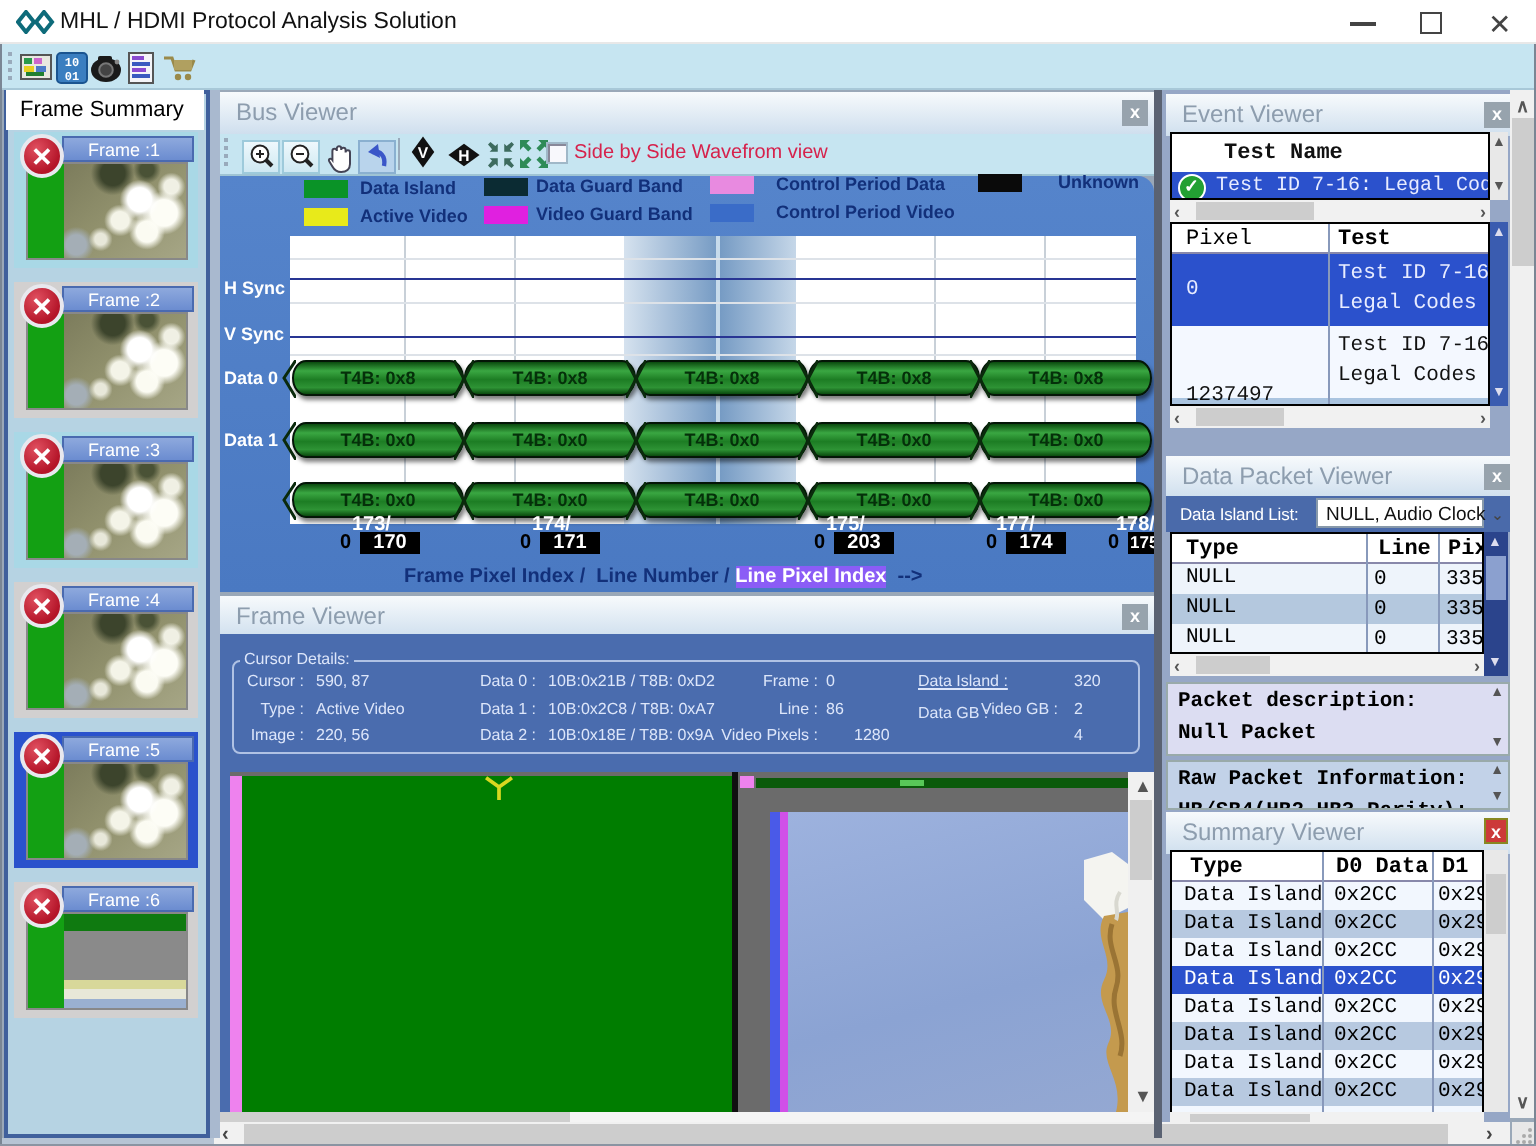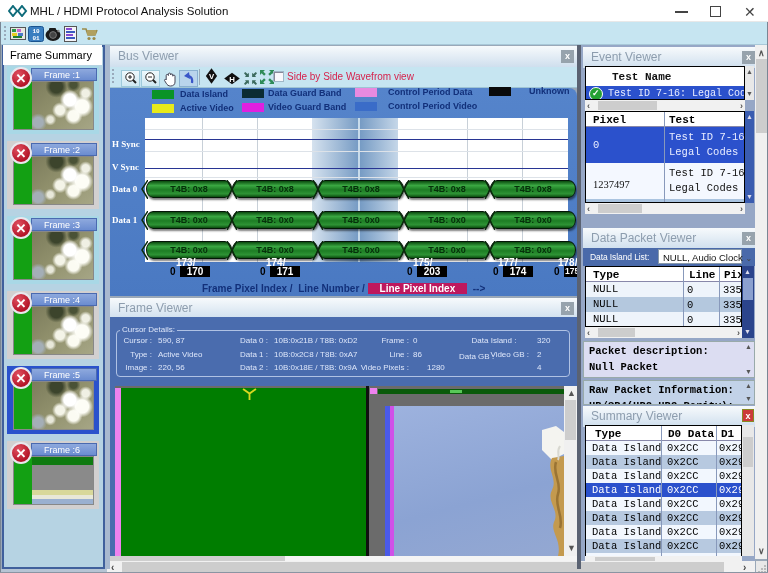--- a/index.html
+++ b/index.html
@@ -50,21 +50,21 @@
 .tbtn { position:absolute; top:2px; width:19px; height:17px; border:1px solid #9ecadb; background:linear-gradient(#eef8fc,#cfe8f2); font-size:11px; text-align:center; line-height:16px; }
 #bv-canvas { left:110px; top:88px; width:467px; height:208px;
   background:linear-gradient(#5584cb,#4a79c2); border-radius:0 8px 0 0; }
 .legtxt { position:absolute; font-size:9px; font-weight:bold; color:#12307a; white-space:nowrap; }
 .sw { position:absolute; width:22px; height:9px; }
 #wavearea { left:145px; top:118px; width:423px; height:144px; background:#fff; }
 .gridv { position:absolute; top:0; width:1px; height:100%; background:#c8d0d8; }
 #cursorband { position:absolute; left:167px; top:0; width:86px; height:100%;
   background:linear-gradient(90deg, rgba(90,140,190,0.25), rgba(70,120,175,0.75) 55%, rgba(90,140,190,0.35)); }
 .syncline { position:absolute; left:0; width:100%; height:1px; background:#283593; }
-.rowlabel { position:absolute; left:112px; width:32px; font-size:9px; font-weight:bold; color:#fff;font-family:Liberation Serif, serif; }
+.rowlabel { position:absolute; left:112px; width:32px; font-size:9px; font-weight:bold; color:#fff; }
 .caps { position:absolute; height:18px;
   background:linear-gradient(#0a4a0e,#3aa742 28%,#1d7d24 55%,#2e9335 80%,#0a4a0e);
   border:1px solid #041607; border-radius:7px/9px; box-shadow:1px 2px 2px rgba(0,0,0,0.5);
   color:#05300a; font-size:9px; font-weight:bold; text-align:center; line-height:16px; }
 .axis1 { position:absolute; top:257px; font-size:10px; font-weight:bold; color:#fff; }
 .axis0 { position:absolute; top:266px; font-size:10px; font-weight:bold; color:#000; }
 .axisbox { position:absolute; top:266px; height:11px; width:30px; background:#000; color:#fff; font-size:10px; font-weight:bold; text-align:center; line-height:11px; }
 
 
 #frameviewer { left:110px; top:317px; width:467px; height:240px; background:#4a6cae; }
@@ -344,21 +344,21 @@
     <div class="axisbox" style="left:180px;">170</div>
   <div class="axis0" style="left:260px;">0</div>
     <div class="axisbox" style="left:270px;">171</div>
   <div class="axis0" style="left:407px;">0</div>
     <div class="axisbox" style="left:417px;">203</div>
   <div class="axis0" style="left:493px;">0</div>
     <div class="axisbox" style="left:503px;">174</div>
   <div class="axis0" style="left:554px;">0</div>
     <div class="axisbox" style="left:564px;width:13px;overflow:hidden;text-align:left;padding-left:1px;font-size:8.5px;">175</div>
 
-  <div class="abs" style="left:202px;top:283px;font-size:10px;font-weight:bold;color:#12307a;white-space:pre;">Frame Pixel Index /  Line Number / <span style="background:#be185d;color:#fff;padding:0 12px;">Line Pixel Index</span>  --&gt;</div>
+  <div class="abs" style="left:202px;top:283px;font-size:10px;font-weight:bold;color:#12307a;white-space:pre;">Frame Pixel Index /  Line Number / <span style="background:#8b5cf6;color:#fff;padding:0 0;">Line Pixel Index</span>  --&gt;</div>
 </div>
 
 <div class="abs ptitle" style="left:110px;top:298px;width:467px;">Frame Viewer</div>
 <div class="abs pclose" style="left:561px;top:302px;">x</div>
 <div class="abs" id="frameviewer"></div>
 <div class="abs" id="fv-fieldset"></div>
 <div class="abs" id="fv-legend">Cursor Details:</div>
 <div class="abs" id="fv-texts">
   <div class="fvt" style="left:100px;top:336px;width:52px;text-align:right;">Cursor :</div>
     <div class="fvt" style="left:158px;top:336px;">590, 87</div>
@@ -371,21 +371,21 @@
   <div class="fvt" style="left:216px;top:350px;width:52px;text-align:right;">Data 1 :</div>
     <div class="fvt" style="left:274px;top:350px;">10B:0x2C8 / T8B: 0xA7</div>
   <div class="fvt" style="left:216px;top:363px;width:52px;text-align:right;">Data 2 :</div>
     <div class="fvt" style="left:274px;top:363px;width:84px;overflow:hidden;">10B:0x18E / T8B: 0x9A v</div>
   <div class="fvt" style="left:339px;top:336px;width:70px;text-align:right;">Frame :</div>
     <div class="fvt" style="left:413px;top:336px;">0</div>
   <div class="fvt" style="left:339px;top:350px;width:70px;text-align:right;">Line :</div>
     <div class="fvt" style="left:413px;top:350px;">86</div>
   <div class="fvt" style="left:339px;top:363px;width:70px;text-align:right;">Video Pixels :</div>
     <div class="fvt" style="left:427px;top:363px;">1280</div>
-  <div class="fvt" style="left:459px;top:336px;width:70px;text-align:center;">Data Island :</div>
+  <div class="fvt" style="left:459px;top:336px;width:70px;text-align:left;text-decoration:underline;">Data Island :</div>
     <div class="fvt" style="left:537px;top:336px;">320</div>
   <div class="fvt" style="left:459px;top:350px;width:70px;text-align:right;">Video GB :</div>
     <div class="fvt" style="left:537px;top:350px;">2</div>
   <div class="fvt" style="left:459px;top:352px;width:70px;text-align:left;">Data GB :</div>
     <div class="fvt" style="left:537px;top:363px;">4</div>
 </div>
 <div class="abs" id="fv-content">
   <div class="abs" style="left:0;top:0;width:3px;height:100%;background:#4a6cae;"></div>
   <div class="abs" style="left:3px;top:2px;width:6px;height:168px;background:#ee82ee;"></div>
   <div class="abs" style="left:9px;top:2px;width:245px;height:168px;background:#007d00;"></div>
@@ -431,29 +431,29 @@
     <div class="arrow" style="left:1px;top:2px;font-size:7px;">▲</div>
     <div class="arrow" style="left:1px;top:24px;font-size:7px;">▼</div>
   </div>
   <div class="scrollh" style="left:585px;top:100px;width:160px;height:11px;">
     <div class="arrow" style="left:2px;top:1px;">‹</div>
     <div class="thumb" style="left:13px;width:59px;"></div>
     <div class="arrow" style="right:2px;top:1px;">›</div>
   </div>
   <div class="abs" style="left:585px;top:111px;width:160px;height:92px;border:1px solid #000;background:#aac4e0;overflow:hidden;">
     <div class="abs" style="left:0;top:0;width:100%;height:15px;background:#fff;border-bottom:1px solid #88a;"></div>
-    <div class="mono" style="position:absolute;left:7px;top:2px;font-size:11px;font-weight:bold;">Pixel</div>
+    <div class="mono" style="position:absolute;left:7px;top:2px;font-size:11px;font-weight:normal;">Pixel</div>
     <div class="mono" style="position:absolute;left:83px;top:2px;font-size:11px;font-weight:bold;">Test</div>
     <div class="abs" style="left:0;top:15px;width:100%;height:36px;background:#2b51cc;color:#e8ecff;">
       <div class="mono" style="position:absolute;left:7px;top:12px;font-size:10.5px;">0</div>
       <div class="mono" style="position:absolute;left:83px;top:4px;font-size:10.5px;white-space:pre;">Test ID 7-16:</div>
       <div class="mono" style="position:absolute;left:83px;top:19px;font-size:10.5px;">Legal Codes</div>
     </div>
     <div class="abs" style="left:0;top:51px;width:100%;height:36px;background:#f4f8ff;color:#111;">
-      <div class="mono" style="position:absolute;left:7px;top:16px;font-size:10.5px;font-family:Liberation Serif, serif;">1237497</div>
+      <div class="mono" style="position:absolute;left:7px;top:29px;font-size:10.5px;">1237497</div>
       <div class="mono" style="position:absolute;left:83px;top:4px;font-size:10.5px;white-space:pre;">Test ID 7-16:</div>
       <div class="mono" style="position:absolute;left:83px;top:19px;font-size:10.5px;">Legal Codes</div>
     </div>
     <div class="abs" style="left:78px;top:0;width:1px;height:100%;background:#8899bb;"></div>
   </div>
   <div class="abs" style="left:745px;top:111px;width:9px;height:92px;background:#3a5cb0;">
     <div class="arrow" style="left:1px;top:2px;font-size:7px;color:#dde;">▲</div>
     <div class="arrow" style="left:1px;top:82px;font-size:7px;color:#dde;">▼</div>
   </div>
   <div class="scrollh" style="left:585px;top:203px;width:160px;height:11px;">

